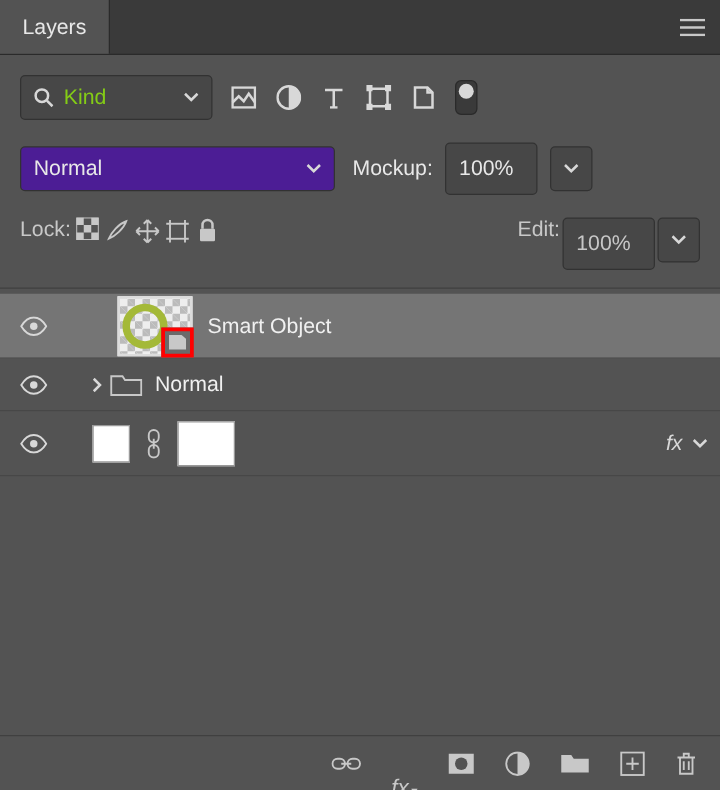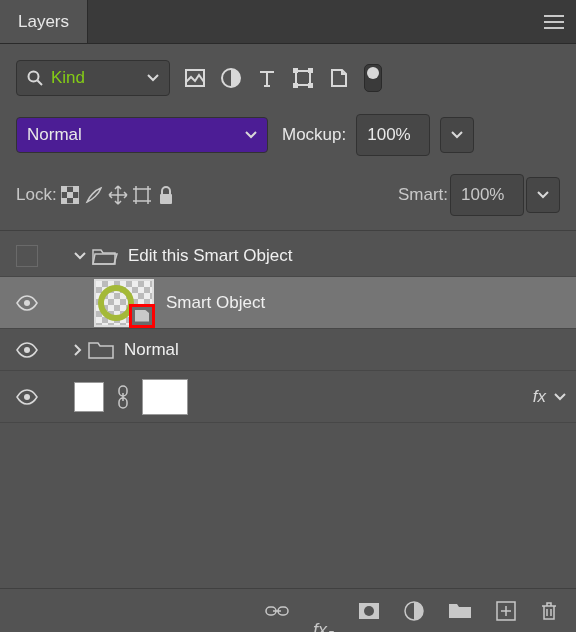--- a/index.html
+++ b/index.html
@@ -87,21 +87,21 @@
     min-width: 74px;
   }
   .chev-btn {
     display: flex; align-items: center; justify-content: center;
     background: #474747;
     border: 1px solid #323232;
     border-radius: 4px;
     height: 36px; width: 34px;
   }
   .lock-row {
-    display: flex; align-items: center;
+    display: flex; 
     padding: 8px 16px 14px;
     gap: 2px;
     color: #c8c8c8;
   }
   .lock-icon { width: 22px; display: flex; justify-content: center; color: #c8c8c8; }
   .divider { height: 1px; background: #404040; margin: 0 0 4px; }
   .layers-list { flex: 1; }
   .layer-row {
     display: flex; align-items: center;
     height: 52px;
@@ -283,53 +283,35 @@
           <path d="M5 2v3M17 2v3M5 20v-3M17 20v-3M2 5h3M2 17h3M20 5h-3M20 17h-3" stroke="#c8c8c8" stroke-width="1.5"></path>
         </svg>
     </div>
     <div class="lock-icon">
       <svg width="16" height="20" viewBox="0 0 16 20">
           <rect x="2" y="9" width="12" height="10" rx="1" fill="#c8c8c8"></rect>
           <path d="M4 9V6a4 4 0 018 0v3" fill="none" stroke="#c8c8c8" stroke-width="2"></path>
         </svg>
     </div>
     <span class="spacer"></span>
-    <span>Smart:</span>
+    <span>Edit:</span>
     <div class="pct-box">
       <span>100%</span>
     </div>
     <div class="chev-btn">
       <svg width="12" height="8" viewBox="0 0 12 8">
           <path d="M1 1l5 5 5-5" fill="none" stroke="#d8d8d8" stroke-width="2"></path>
         </svg>
     </div>
   </div>
 
   <div class="divider"></div>
 
   <div class="layers-list">
 
-    <div class="layer-row group">
-      <div class="vis-col">
-        <span class="empty-box"></span>
-      </div>
-      <span class="indent1"></span>
-      <span class="arrow">
-        <svg width="12" height="8" viewBox="0 0 12 8">
-            <path d="M1 1l5 5 5-5" fill="none" stroke="#d8d8d8" stroke-width="2"></path>
-          </svg>
-      </span>
-      <span class="folder-icon">
-        <svg width="26" height="20" viewBox="0 0 26 20">
-            <path d="M1 4h8l2 3h12v11H1z" fill="none" stroke="#c8c8c8" stroke-width="1.5"></path>
-            <path d="M3 8h22l-3 10H1z" fill="none" stroke="#c8c8c8" stroke-width="1.5"></path>
-          </svg>
-      </span>
-      <span class="layer-name">Edit this Smart Object</span>
-    </div>
 
     <div class="layer-row sel-row">
       <div class="vis-col">
         <svg class="eye" width="22" height="16" viewBox="0 0 22 16">
             <path d="M1 8c3-5 7-7 10-7s7 2 10 7c-3 5-7 7-10 7S4 13 1 8z" fill="none" stroke="#d8d8d8" stroke-width="1.5"></path>
             <circle cx="11" cy="8" r="3" fill="#d8d8d8"></circle>
           </svg>
       </div>
       <span class="indent2"></span>
       <div class="thumb-wrap">

